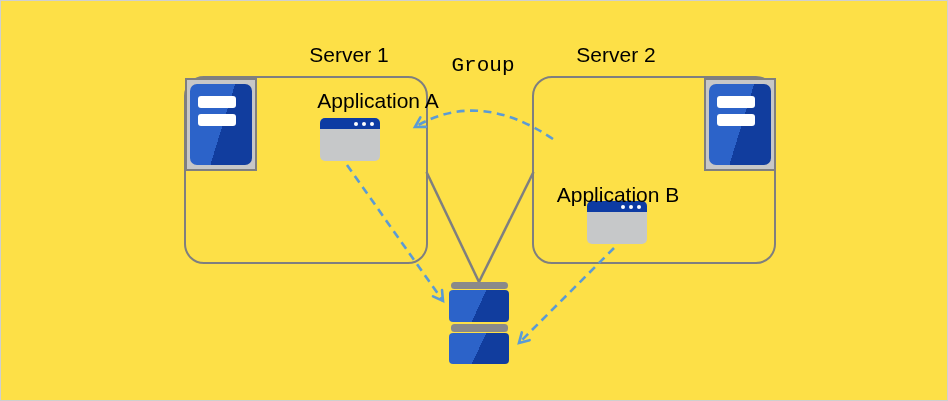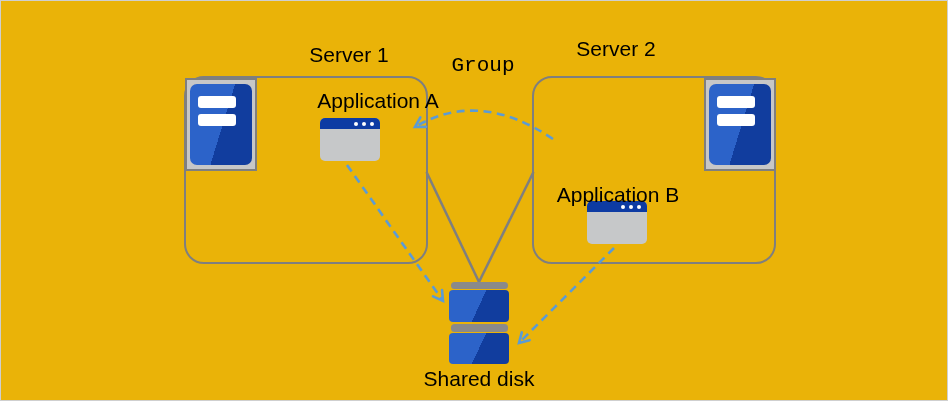--- a/index.html
+++ b/index.html
@@ -5,21 +5,21 @@
   html, body {
     margin: 0;
     padding: 0;
     background: #ffffff;
     font-family: "Liberation Sans", "DejaVu Sans", sans-serif;
   }
   .canvas {
     position: relative;
     width: 948px;
     height: 401px;
-    background: #eab308;
+    background: #fde047;
     border: 1px solid var(--canvas_border, #cfcfcf);
     box-sizing: border-box;
     overflow: hidden;
   }
   
   .server-box {
     position: absolute;
     width: 244px;
     height: 188px;
     border: 2.5px solid var(--box_border_gray, #7f7f7f);
@@ -153,21 +153,21 @@
     position: absolute;
     transform: translateX(-50%);
     white-space: nowrap;
     font-size: 21px;
     line-height: 24px;
     color: var(--text_color, #000000);
     z-index: 4;
     text-align: center;
   }
   #server1-label { left: 348px; top: 42px; }
-  #server2-label { left: 615px; top: 36px; }
+  #server2-label { left: 615px; top: 42px; }
   #appA-label    { left: 345px; top: 88px; margin-left: 32px; }
   #appB-label    { left: 617px; top: 173px; margin-top: 9px; }
   #group-label   { left: 482px; top: 53px; font-family: Liberation Mono, monospace; }
   #disk-label    { left: 478px; top: 366px; }
 </style>
 </head>
 <body>
 
 <div class="canvas">
 
@@ -222,15 +222,14 @@
     <div class="disk-platter p2"></div>
   </div>
 
   <div class="label" id="server1-label">Server 1</div>
   <div class="label" id="server2-label">Server 2</div>
   <div class="label" id="appA-label">Application A</div>
   <div class="label" id="appB-label">Application B</div>
   <div class="label" id="group-label">
     <div>Group</div>
   </div>
-  <div class="label" id="disk-label">Shared disk</div>
 
 </div>
 
 </body></html>

